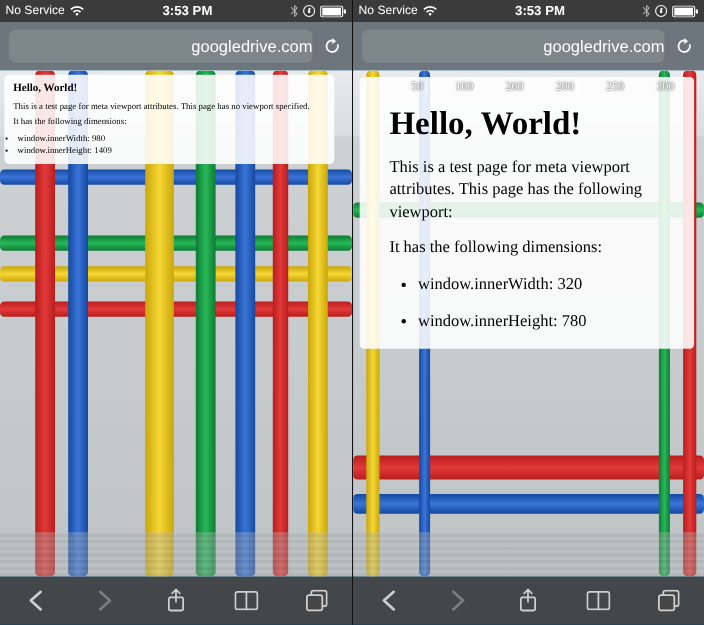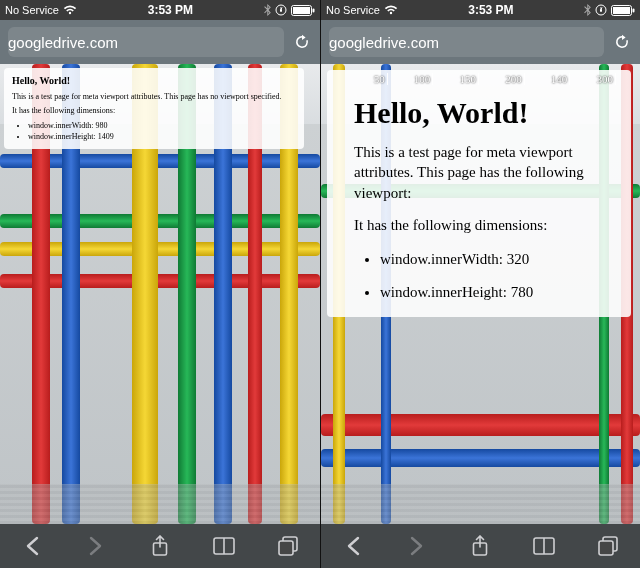--- a/index.html
+++ b/index.html
@@ -28,21 +28,21 @@
   .sb-time { font-weight: 600; font-size: 12px; }
   .wifi svg, .bt svg, .rot svg, .batt svg { display: block; }
   
   .addr {
     height: 44px; background: rgba(120,120,120,0.9);
     display: flex; align-items: center; padding: 6px 8px; gap: 8px;
   }
   .urlbox {
     flex: 1; height: 30px; background: rgba(255,255,255,0.12);
     border-radius: 6px; color: #fff; font-size: 15px;
-    display: flex; align-items: center; justify-content: flex-start;
+    display: flex; align-items: center; justify-content: flex-end;
   }
   .reload { width: 20px; color: #fff; display:flex; align-items:center; justify-content:center; }
   
   .content {
     flex: 1; position: relative; overflow: hidden;
     background: linear-gradient(#cfd3d5,#bfc4c7);
   }
   .pipes { position:absolute; inset:0; }
   .pipe { position:absolute; }
   .pipe.v { width: 18px; top:0; bottom:0; border-radius: 4px; }
@@ -69,21 +69,21 @@
     font-family: Georgia, 'Times New Roman', serif;
     color: #000;
   }
   .card.small {
     width: 300px;
     font-size: 8px;
     line-height: 1.35;
   }
   .card.small h1 { font-size: 10px; font-weight: bold; margin-bottom: 4px; }
   .card.small p { margin-bottom: 4px; }
-  .card.small ul { margin-left: 16px; font-size:8px; }
+  .card.small ul { margin-left: 4px; font-size:8px; }
 
   .card.big {
     left: 6px; top: 6px; width: 304px;
     font-size: 15px;
     padding: 10px 27px 14px;
   }
   .card.big .ruler {
     display:flex; gap:0; margin:-10px -12px 8px; padding:3px 0 3px 0;
     font-size:11px; color:#fff; background: rgba(0,0,0,0);
   }
@@ -271,23 +271,23 @@
       <div class="pipe v yellow" style="left:12px;width:12px"></div>
       <div class="pipe v blue" style="left:60px;width:10px"></div>
       <div class="pipe v red" style="left:300px;width:12px"></div>
       <div class="pipe v green" style="left:278px;width:10px"></div>
       <div class="floor"></div>
     </div>
     <div class="card big">
       <div class="ruler">
         <span>50</span>
         <span>100</span>
-        <span>150</span>
+        <span>260</span>
         <span>200</span>
-        <span>140</span>
+        <span>250</span>
         <span>300</span>
       </div>
       <h1>Hello, World!</h1>
       <p>This is a test page for meta viewport attributes. This page has the following viewport:</p>
       <p>It has the following dimensions:</p>
       <ul>
         <li>window.innerWidth: 320</li>
         <li>window.innerHeight: 780</li>
       </ul>
     </div>

